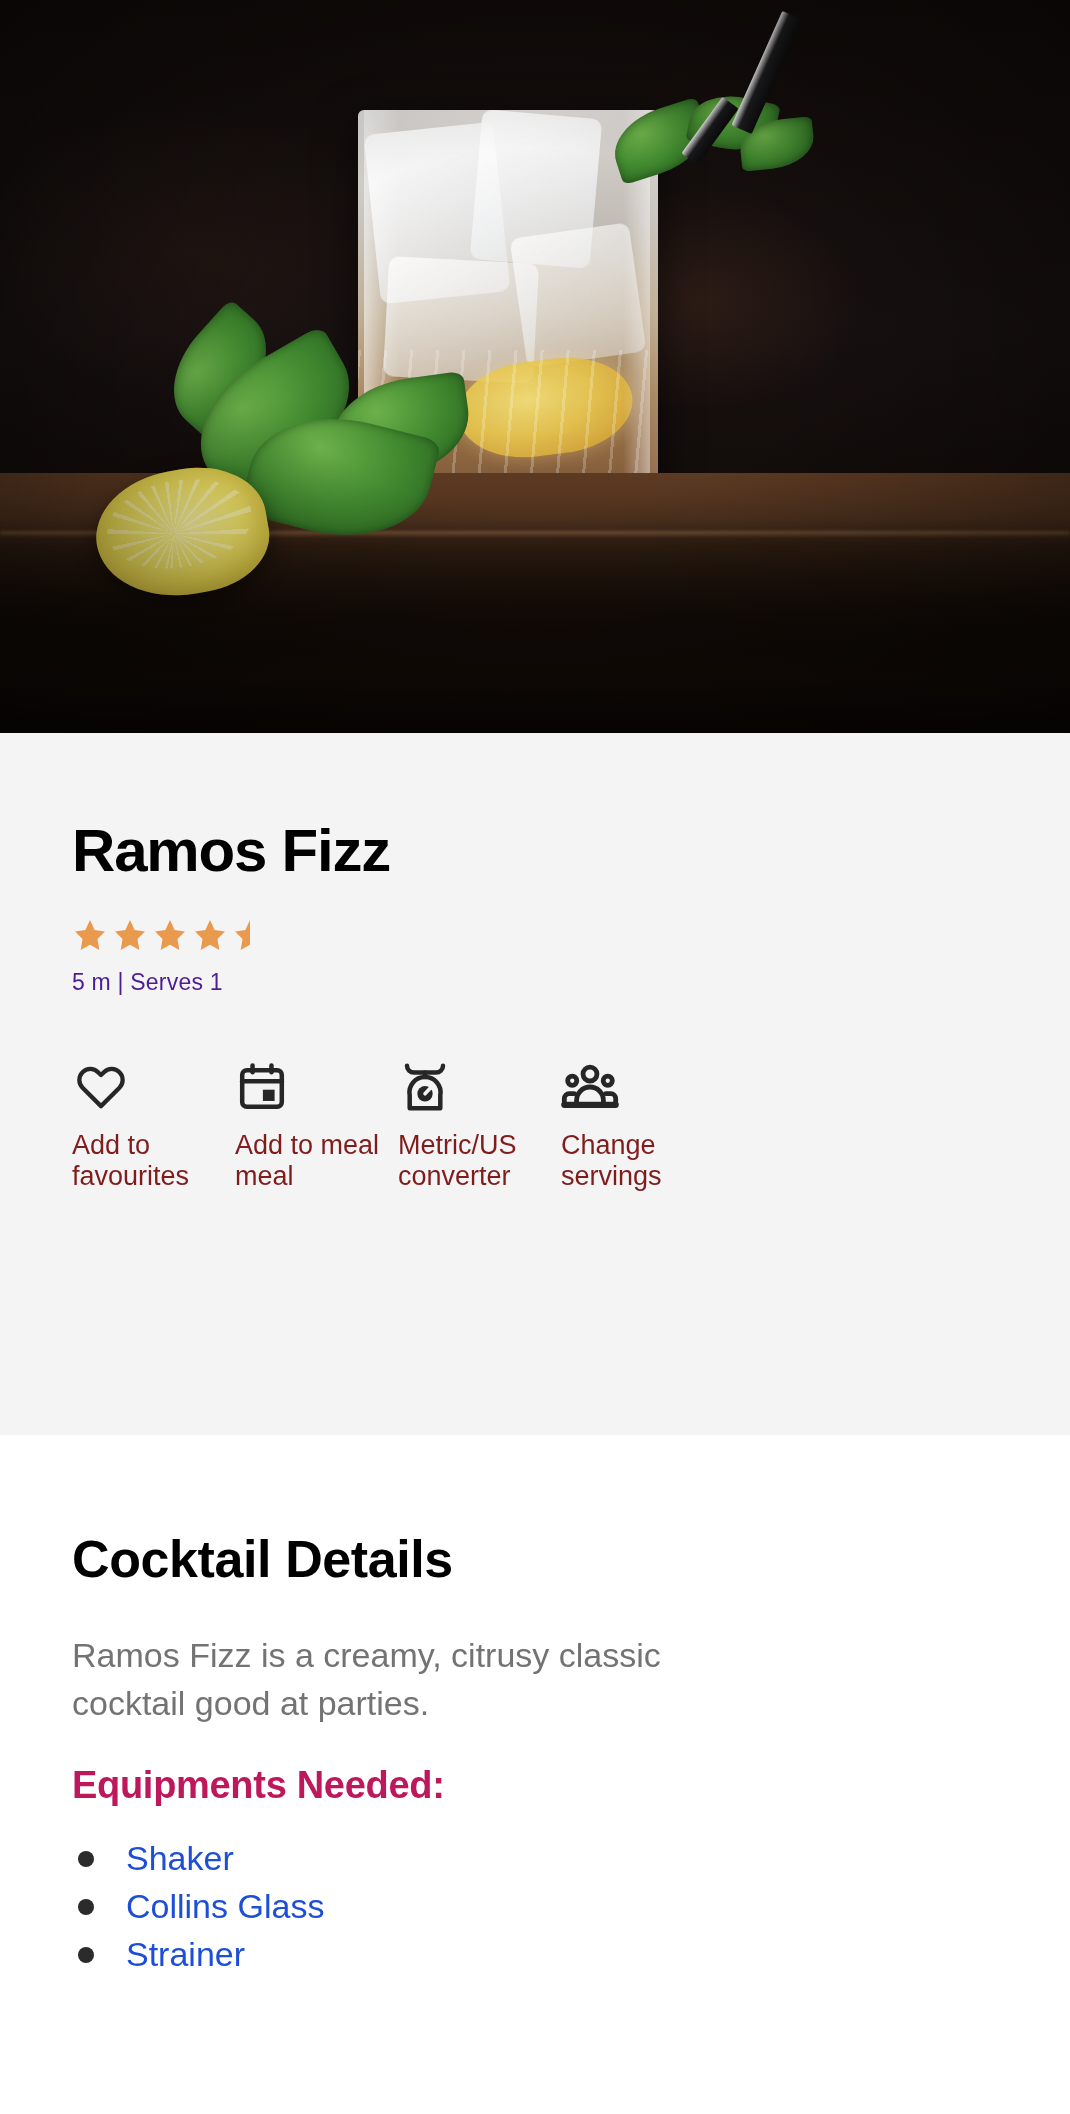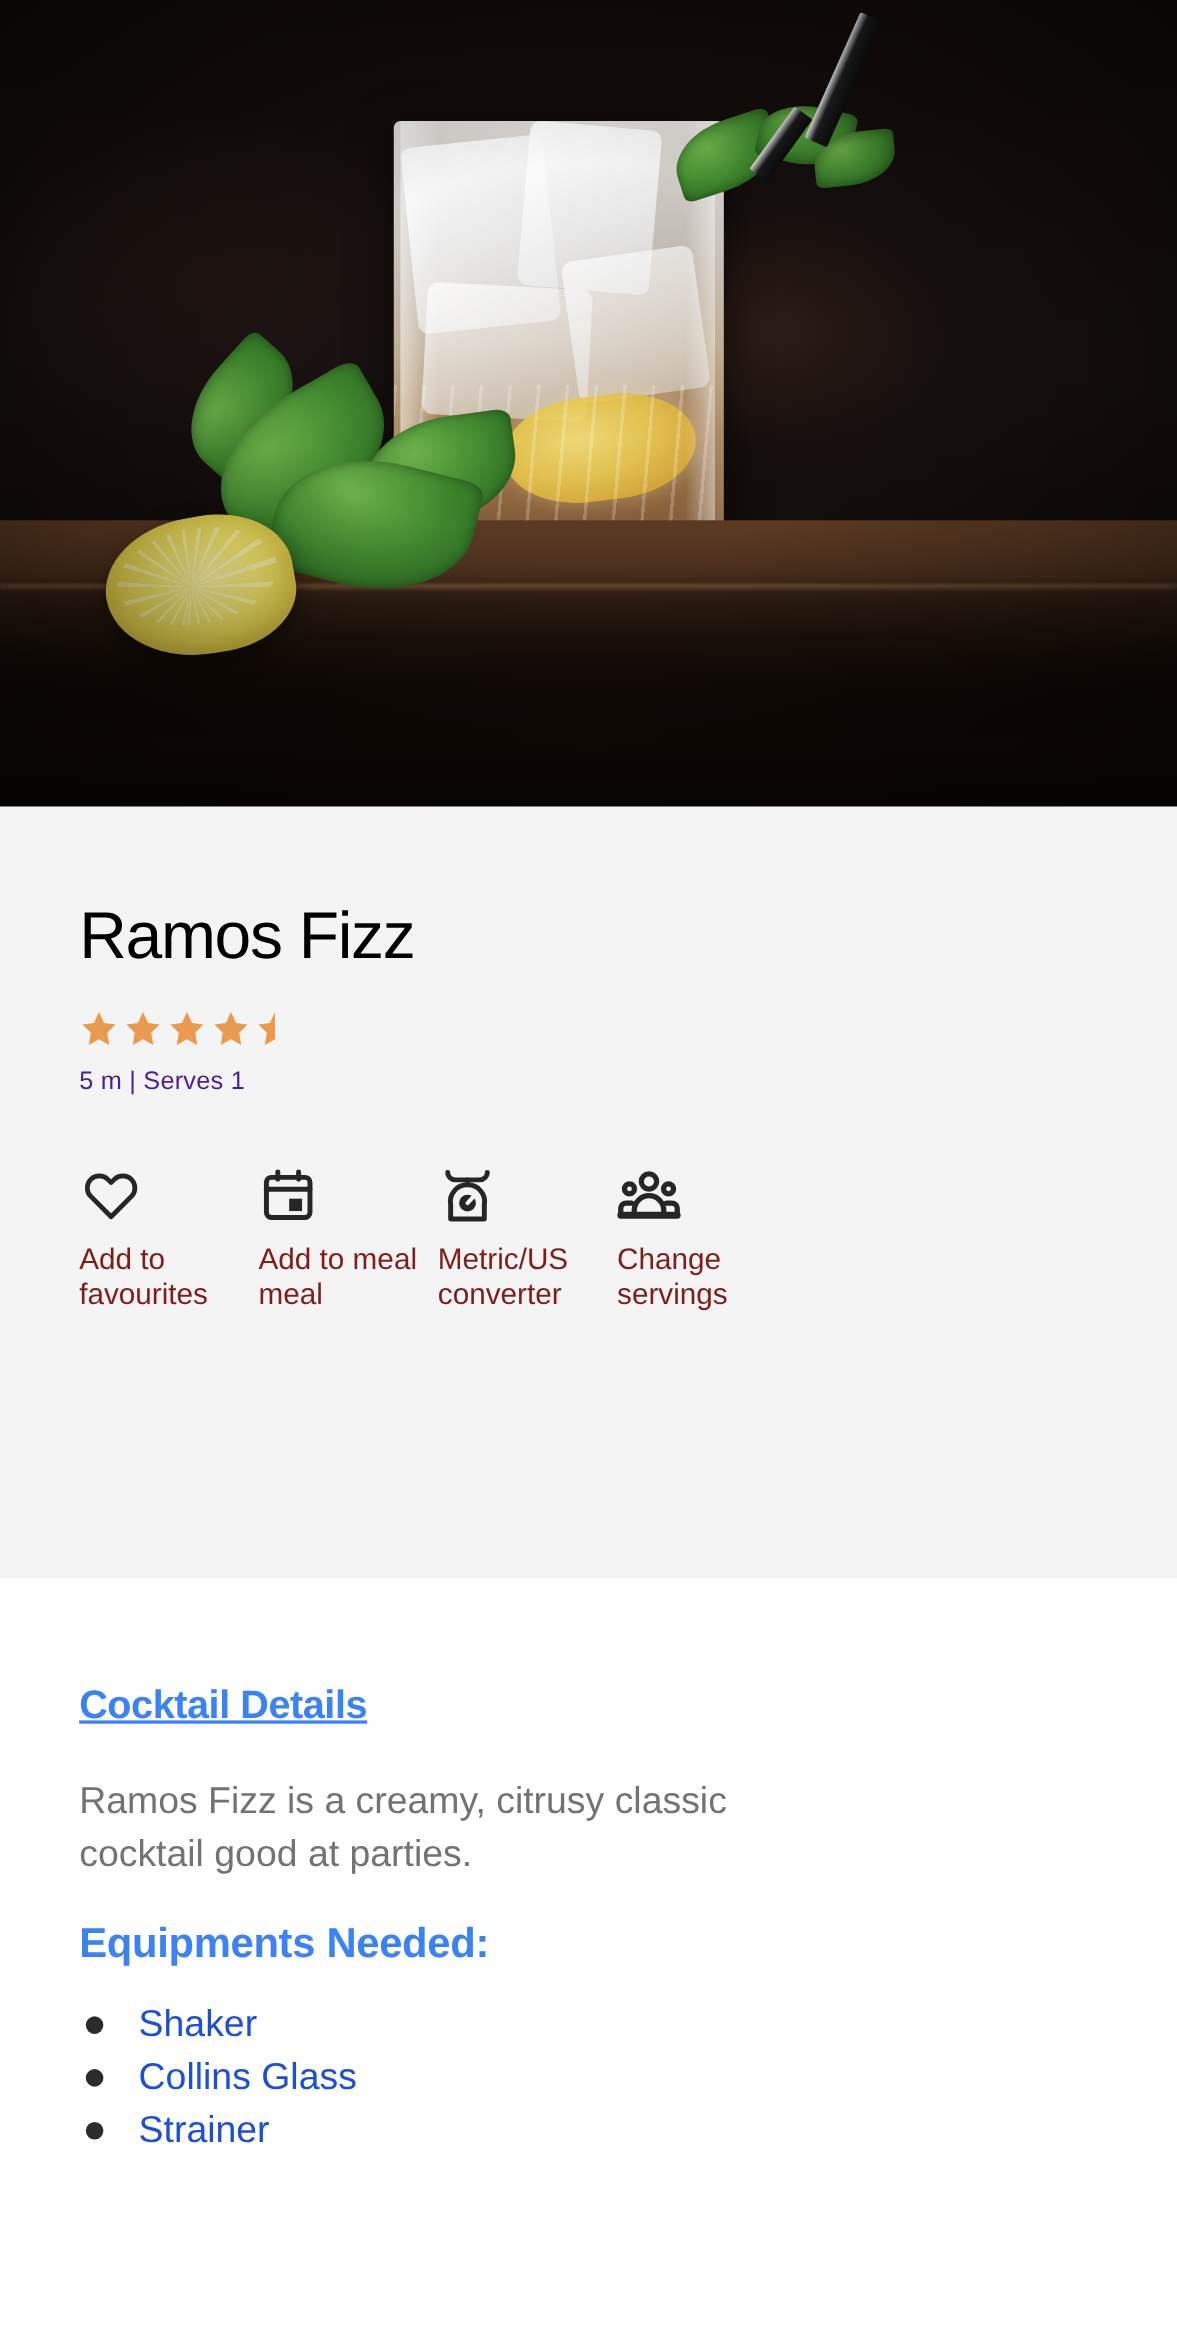--- a/index.html
+++ b/index.html
@@ -165,21 +165,21 @@
   }
 
   
   .info {
     background: #f4f4f4;
     padding: 0 72px;
     height: 702px;
   }
   .title {
     font-size: 60px;
-    font-weight: 400;
+    font-weight: 700;
     letter-spacing: -1.2px;
     color: #000000;
     padding-top: 88px;
     line-height: 1;
   }
   .stars {
     margin-top: 34px;
     height: 40px;
     display: flex;
     align-items: center;
@@ -214,39 +214,38 @@
     color: #7f1d1d;
     width: 150px;
   }
 
   
   .details {
     background: #ffffff;
     padding: 0 72px;
   }
   .section-heading {
-    font-size: 36px;
+    font-size: 52px;
     font-weight: 700;
-    color: #3b82f6;
+    color: #000000;
     letter-spacing: -0.4px;
     padding-top: 94px;
-    text-decoration: underline;
   }
   .desc {
     margin-top: 42px;
     font-size: 34px;
     line-height: 1.42;
     color: #737373;
     max-width: 660px;
   }
   .sub-heading {
     margin-top: 36px;
     font-size: 38px;
     font-weight: 700;
-    color: #3b82f6;
+    color: #be185d;
     letter-spacing: -0.3px;
   }
   .equip-list {
     margin-top: 28px;
     list-style: none;
   }
   .equip-item {
     display: flex;
     align-items: center;
     font-size: 34px;

